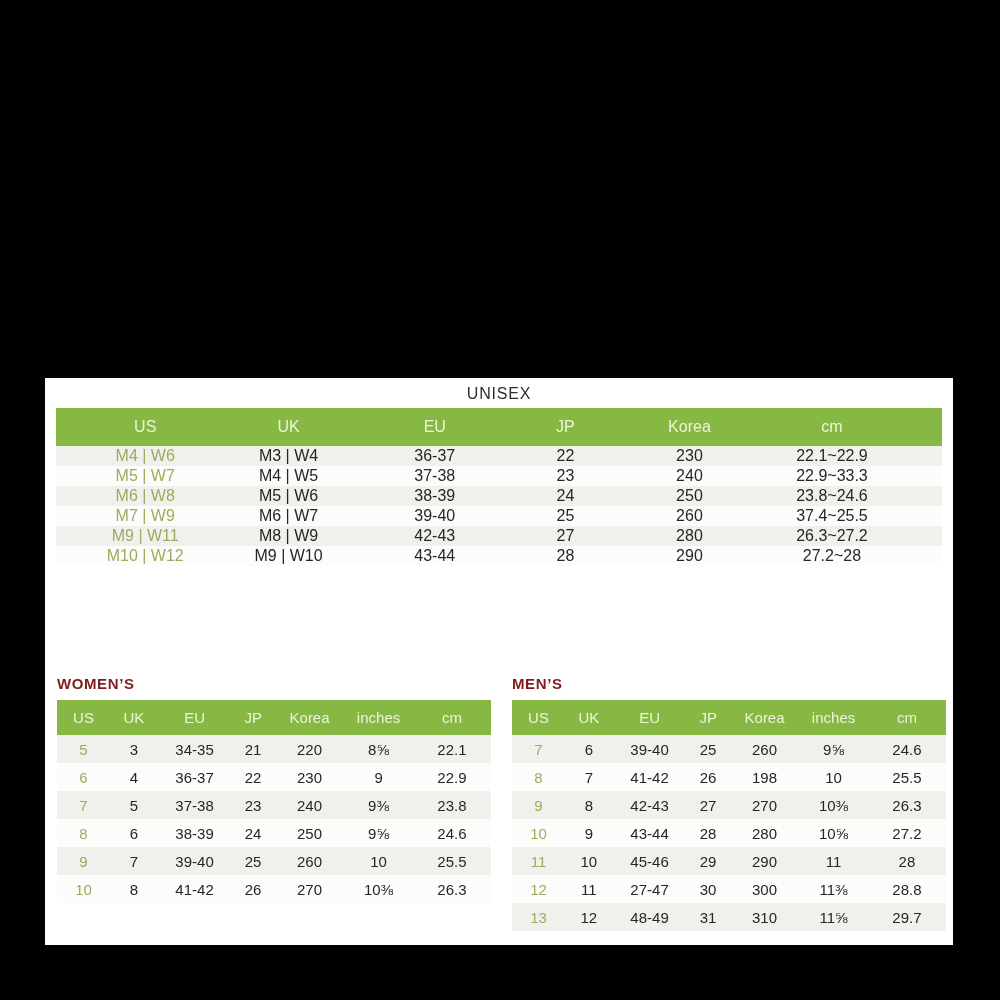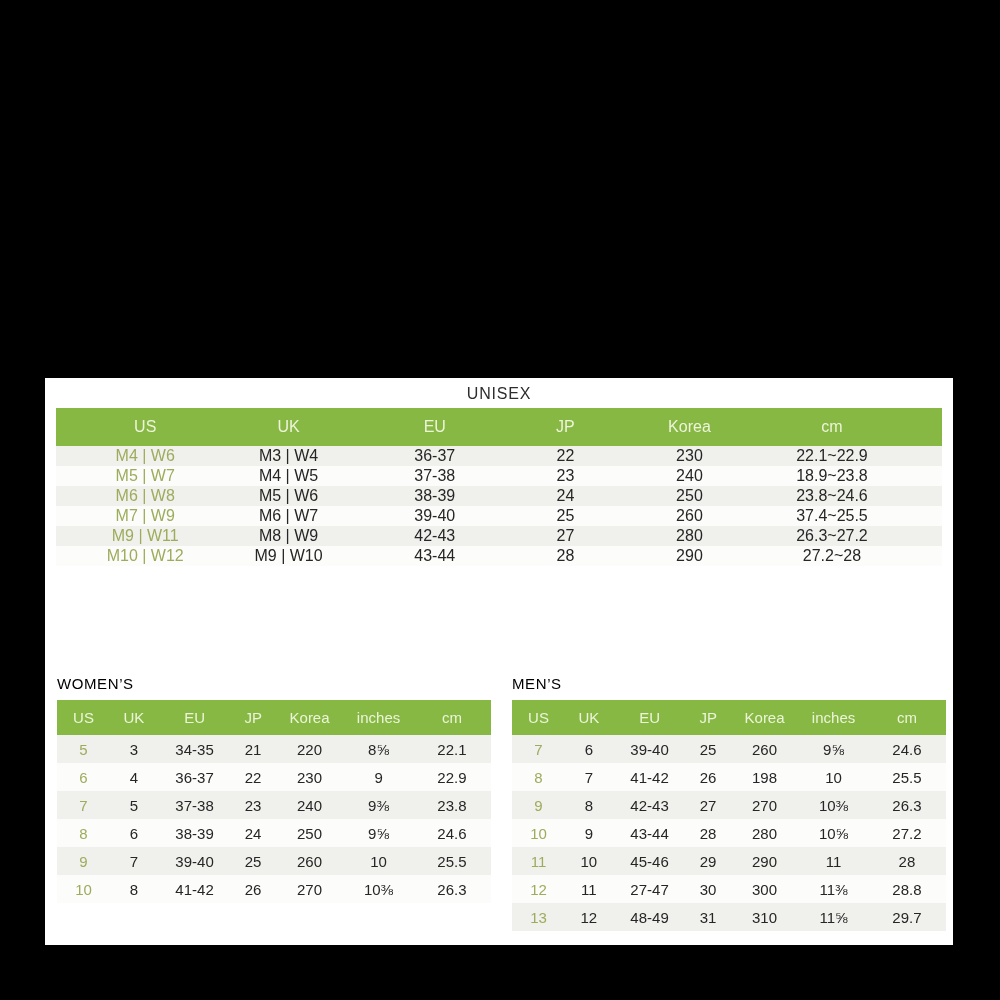--- a/index.html
+++ b/index.html
@@ -59,23 +59,23 @@
   .t-unisex th:last-child,  .t-unisex td:last-child  { padding-right: 35px; }
 
   
   .section { position: absolute; top: 296px; width: 434px; }
   .section-womens { left: 12px; }
   .section-mens   { left: 467px; }
   .section-title {
     height: 20px; line-height: 20px;
     margin-bottom: 6px;
     font-size: 15px;
-    font-weight: normal;
+    font-weight: bold;
     letter-spacing: 0.6px;
-    color: #000000;
+    color: #7f1d1d;
   }
   .t-small { width: 434px; }
   .t-small th { height: 35px; font-size: 15px; }
   .t-small td { height: 28px; font-size: 15px; }
   .t-small col:nth-child(1) { width: 12.2%; }
   .t-small col:nth-child(2) { width: 11%; }
   .t-small col:nth-child(3) { width: 17%; }
   .t-small col:nth-child(4) { width: 10%; }
   .t-small col:nth-child(5) { width: 16%; }
   .t-small col:nth-child(6) { width: 15.8%; }
@@ -116,21 +116,21 @@
             <td>22</td>
             <td>230</td>
             <td>22.1~22.9</td>
           </tr>
           <tr>
             <td>M5 | W7</td>
             <td>M4 | W5</td>
             <td>37-38</td>
             <td>23</td>
             <td>240</td>
-            <td>18.9~23.8</td>
+            <td>22.9~33.3</td>
           </tr>
           <tr>
             <td>M6 | W8</td>
             <td>M5 | W6</td>
             <td>38-39</td>
             <td>24</td>
             <td>250</td>
             <td>23.8~24.6</td>
           </tr>
           <tr>

